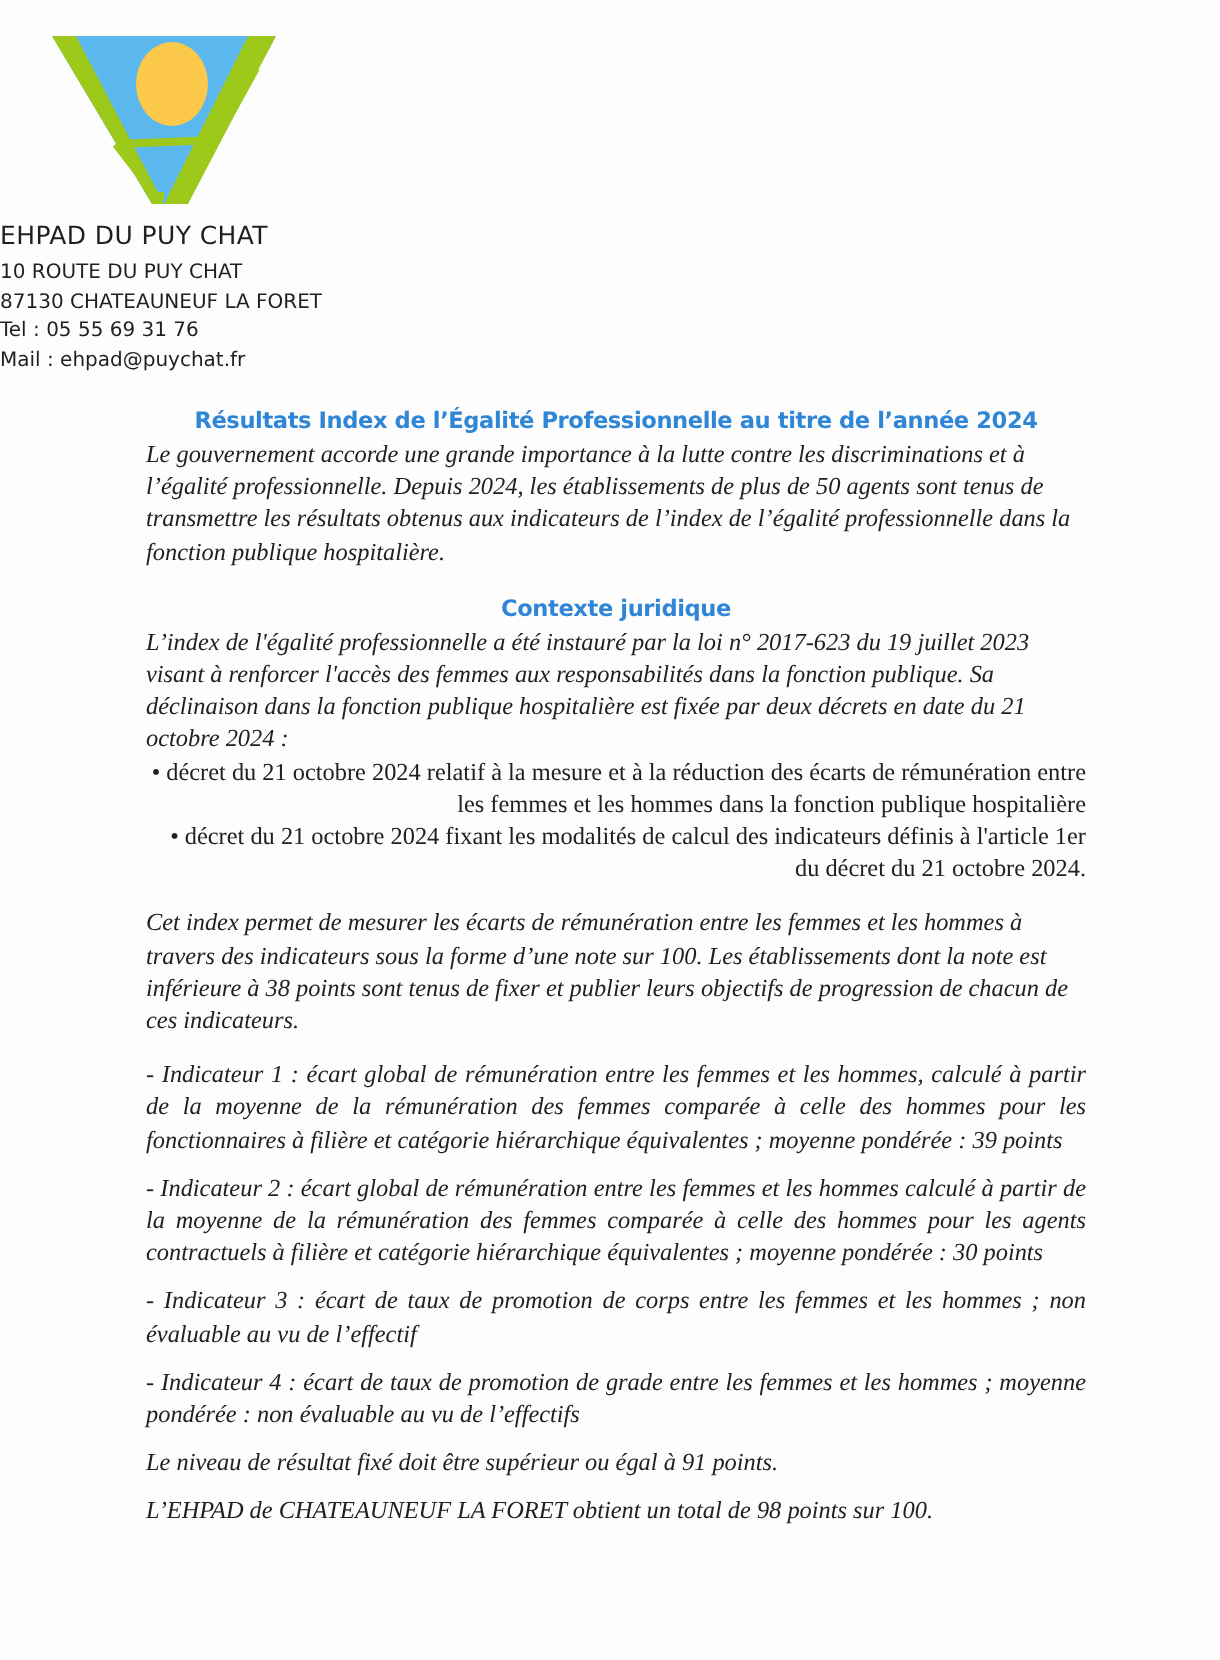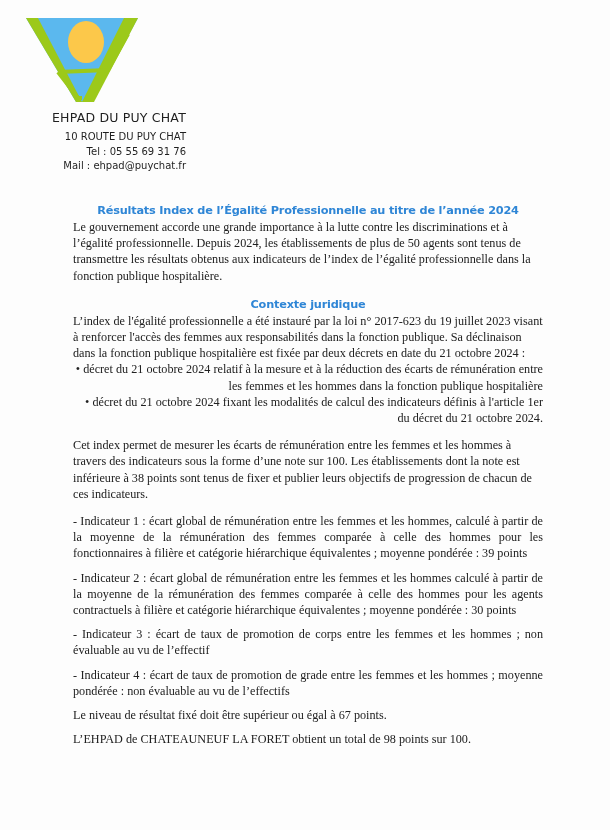--- a/index.html
+++ b/index.html
@@ -1,27 +1,27 @@
 <!DOCTYPE html>
 <html><head>
 <meta charset="utf-8">
 <style>
   html, body { margin: 0; padding: 0; background: #ffffff; }
   body { width: 610px; height: 830px; position: relative; overflow: hidden; color: #1a1a1a; }
   .page { position: absolute; left: 0; top: 0; width: 610px; height: 830px; background: #fdfdfd; }
 
   .logo { position: absolute; left: 20px; top: 14px; width: 126px; height: 90px; }
 
-  .org { position: absolute; left: 0; top: 110px; width: 186px; text-align: right; font-family: "DejaVu Sans", sans-serif; color: #1f1f1f; }
+  .org { position: absolute; left: 0; top: 110px; width: 186px; text-align: left; font-family: "DejaVu Sans", sans-serif; color: #1f1f1f; }
   .org .name { font-size: 12.5px; letter-spacing: 0.2px; margin-bottom: 5px; }
   .org .line { font-size: 10px; line-height: 14.5px; }
 
   .content { position: absolute; left: 73px; top: 203px; width: 470px; font-family: "Liberation Serif", serif; font-size: 12.2px; line-height: 16.2px; color: #202020; }
   .h { font-family: "DejaVu Sans", sans-serif; font-weight: bold; color: #2f86d6; font-size: 11.3px; line-height: 16px; margin: 0; letter-spacing: -0.2px; text-align: center; }
-  p { margin: 0; }
+  p { margin: 0; font-style: italic; }
   .justify { text-align: justify; }
   .gap-s { height: 8px; }
   .gap-m { height: 11px; }
   .gap-h { height: 13px; }
   .bullet { display: block; text-align: right; }
 </style>
 </head>
 <body>
 
 <div class="page">
@@ -31,20 +31,21 @@
     <polygon points="6,4 18,4 62,88 56,88" fill="#9cc91a"></polygon>
     <polygon points="104,4 118,4 74,88 62,88" fill="#9cc91a"></polygon>
     <ellipse cx="66" cy="28" rx="18" ry="21" fill="#fcc84a"></ellipse>
     <polyline points="38,58 58,84 62,84" fill="none" stroke="#9cc91a" stroke-width="4"></polyline>
     <polyline points="38,58 88,56 108,20" fill="none" stroke="#9cc91a" stroke-width="4"></polyline>
   </svg>
 
   <div class="org">
     <div class="name">EHPAD DU PUY CHAT</div>
     <div class="line">10 ROUTE DU PUY CHAT</div>
+    <div class="line">87130 CHATEAUNEUF LA FORET</div>
     <div class="line">Tel : 05 55 69 31 76</div>
     <div class="line">Mail : ehpad@puychat.fr</div>
   </div>
 
   <div class="content">
     <h2 class="h">Résultats Index de l’Égalité Professionnelle au titre de l’année 2024</h2>
     <p>Le gouvernement accorde une grande importance à la lutte contre les discriminations et à l’égalité professionnelle. Depuis 2024, les établissements de plus de 50 agents sont tenus de transmettre les résultats obtenus aux indicateurs de l’index de l’égalité professionnelle dans la fonction publique hospitalière.</p>
 
     <div class="gap-h"></div>
     <h2 class="h">Contexte juridique</h2>
@@ -57,17 +58,17 @@
 
     <div class="gap-m"></div>
     <p class="justify">- Indicateur 1 : écart global de rémunération entre les femmes et les hommes, calculé à partir de la moyenne de la rémunération des femmes comparée à celle des hommes pour les fonctionnaires à filière et catégorie hiérarchique équivalentes ; moyenne pondérée : 39 points</p>
     <div class="gap-s"></div>
     <p class="justify">- Indicateur 2 : écart global de rémunération entre les femmes et les hommes calculé à partir de la moyenne de la rémunération des femmes comparée à celle des hommes pour les agents contractuels à filière et catégorie hiérarchique équivalentes ; moyenne pondérée : 30 points</p>
     <div class="gap-s"></div>
     <p class="justify">- Indicateur 3 : écart de taux de promotion de corps entre les femmes et les hommes ; non évaluable au vu de l’effectif</p>
     <div class="gap-s"></div>
     <p class="justify">- Indicateur 4 : écart de taux de promotion de grade entre les femmes et les hommes ; moyenne pondérée : non évaluable au vu de l’effectifs</p>
     <div class="gap-s"></div>
-    <p>Le niveau de résultat fixé doit être supérieur ou égal à 67 points.</p>
+    <p>Le niveau de résultat fixé doit être supérieur ou égal à 91 points.</p>
     <div class="gap-s"></div>
     <p>L’EHPAD de CHATEAUNEUF LA FORET obtient un total de 98 points sur 100.</p>
   </div>
 </div>
 
 </body></html>

